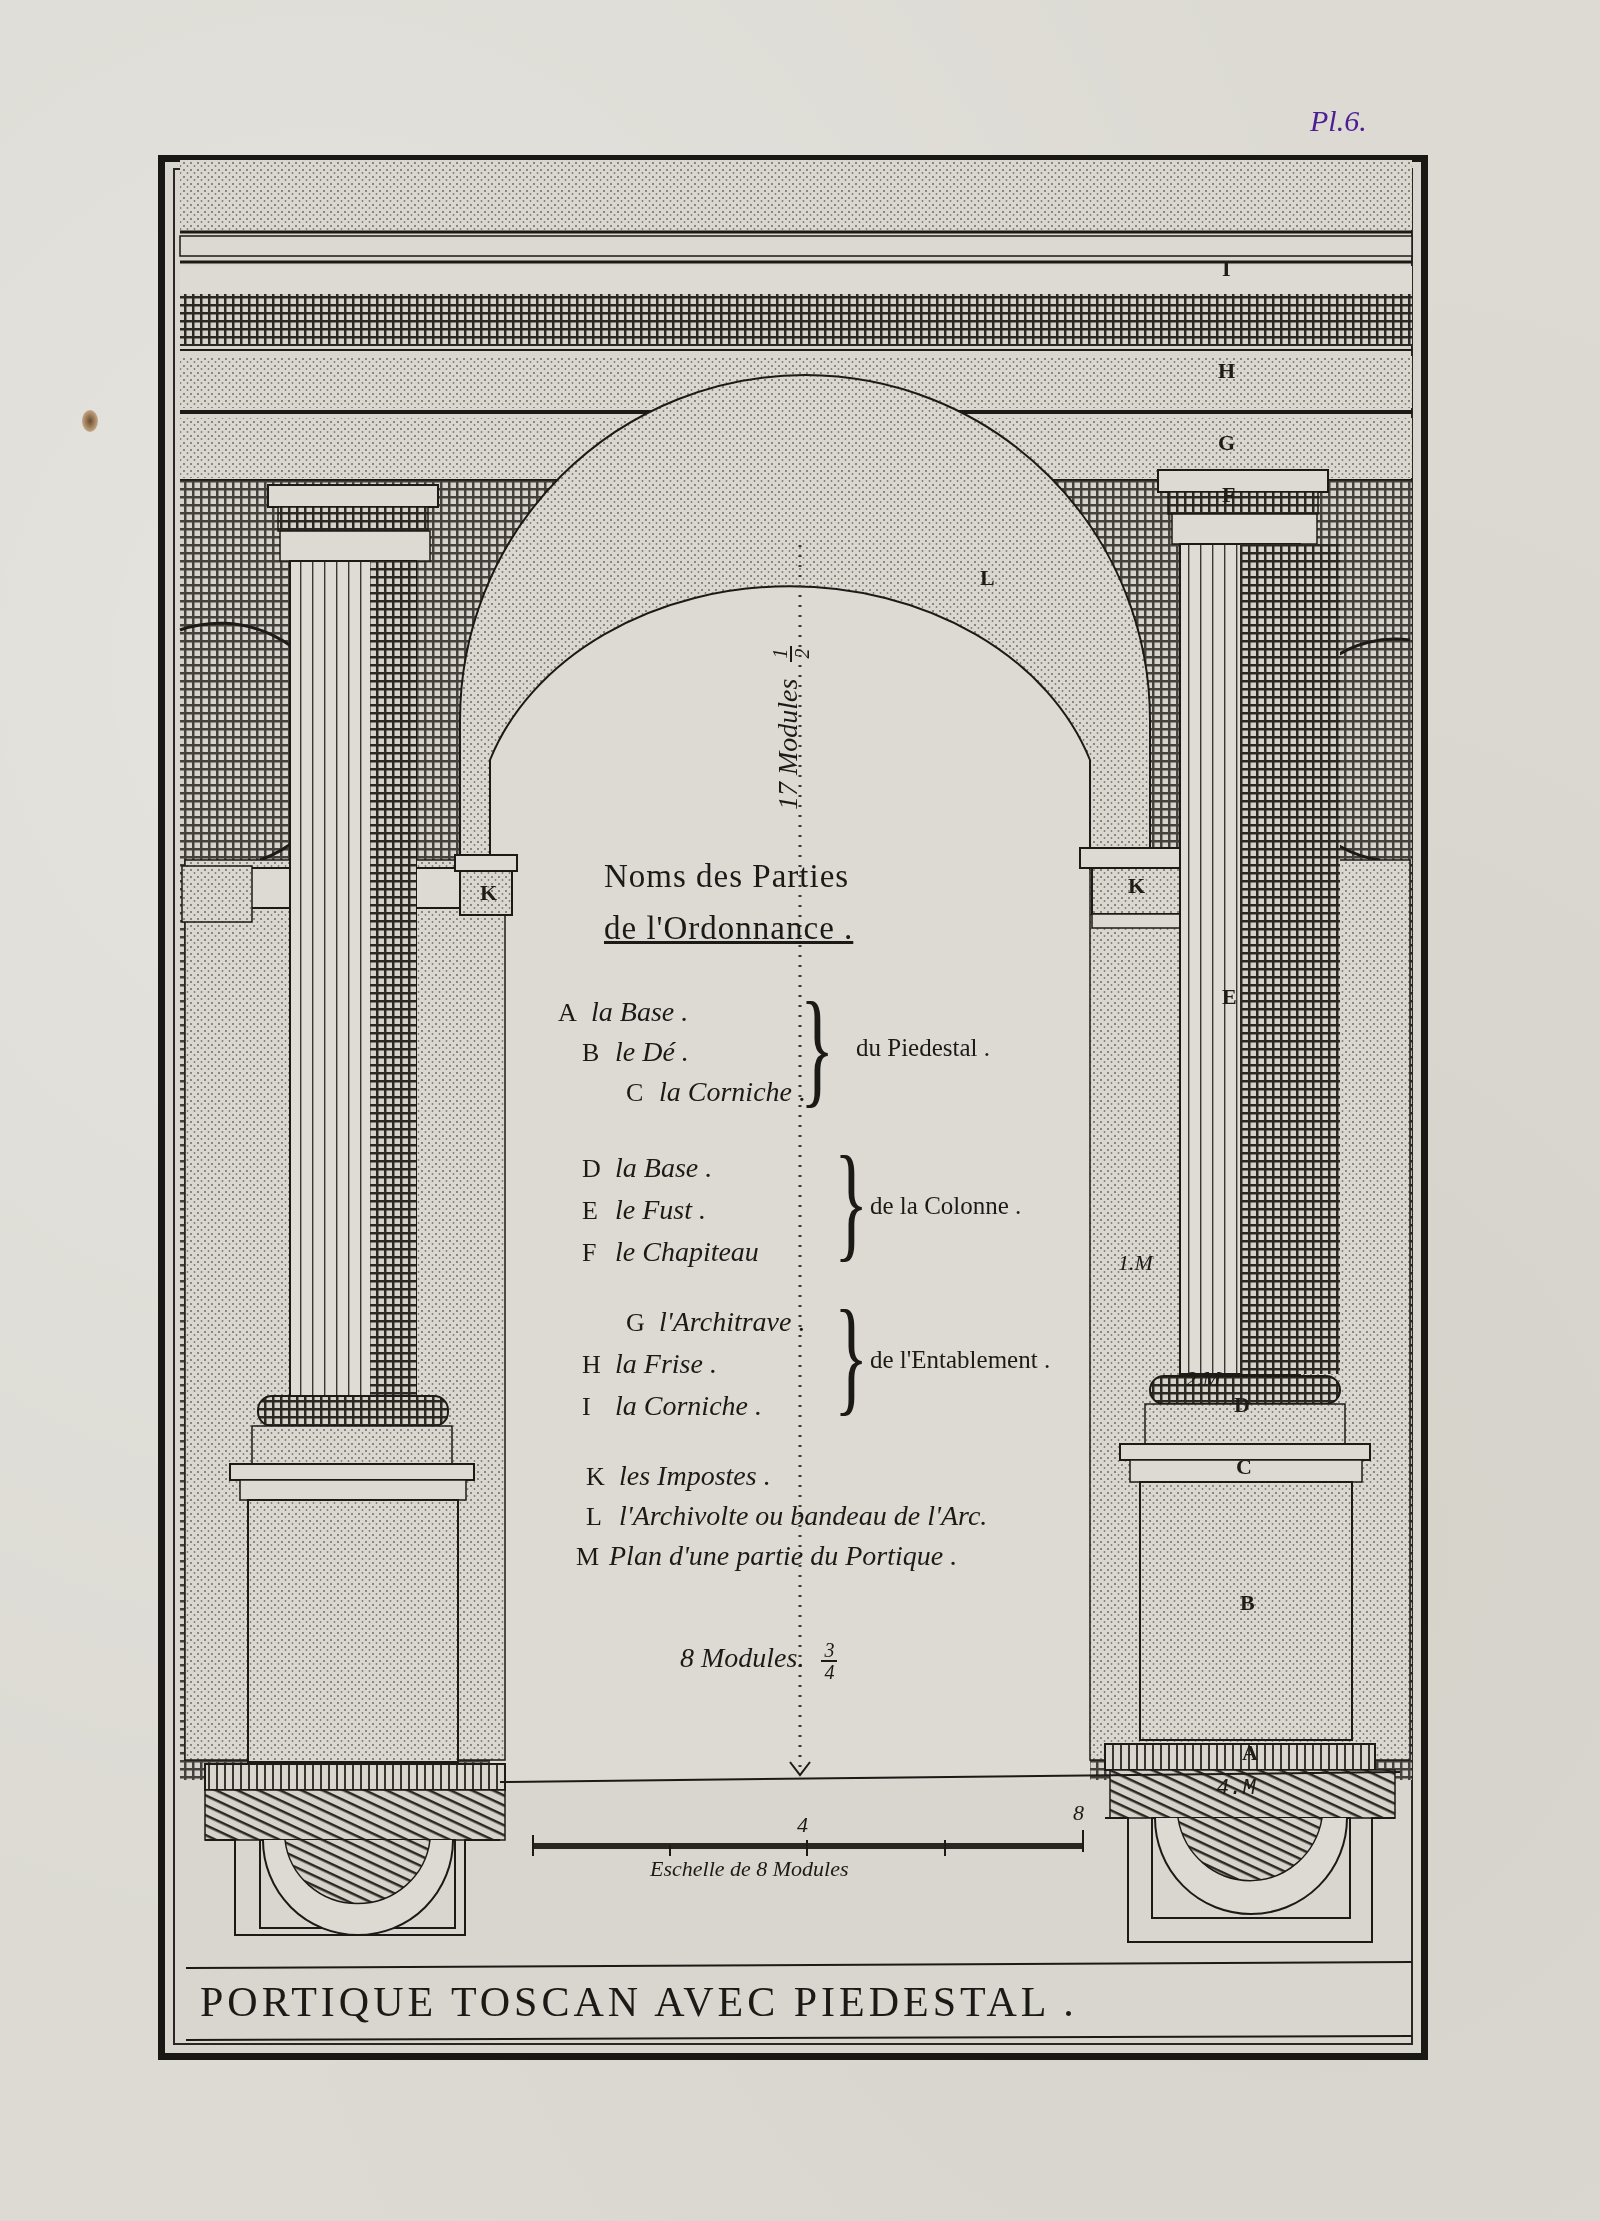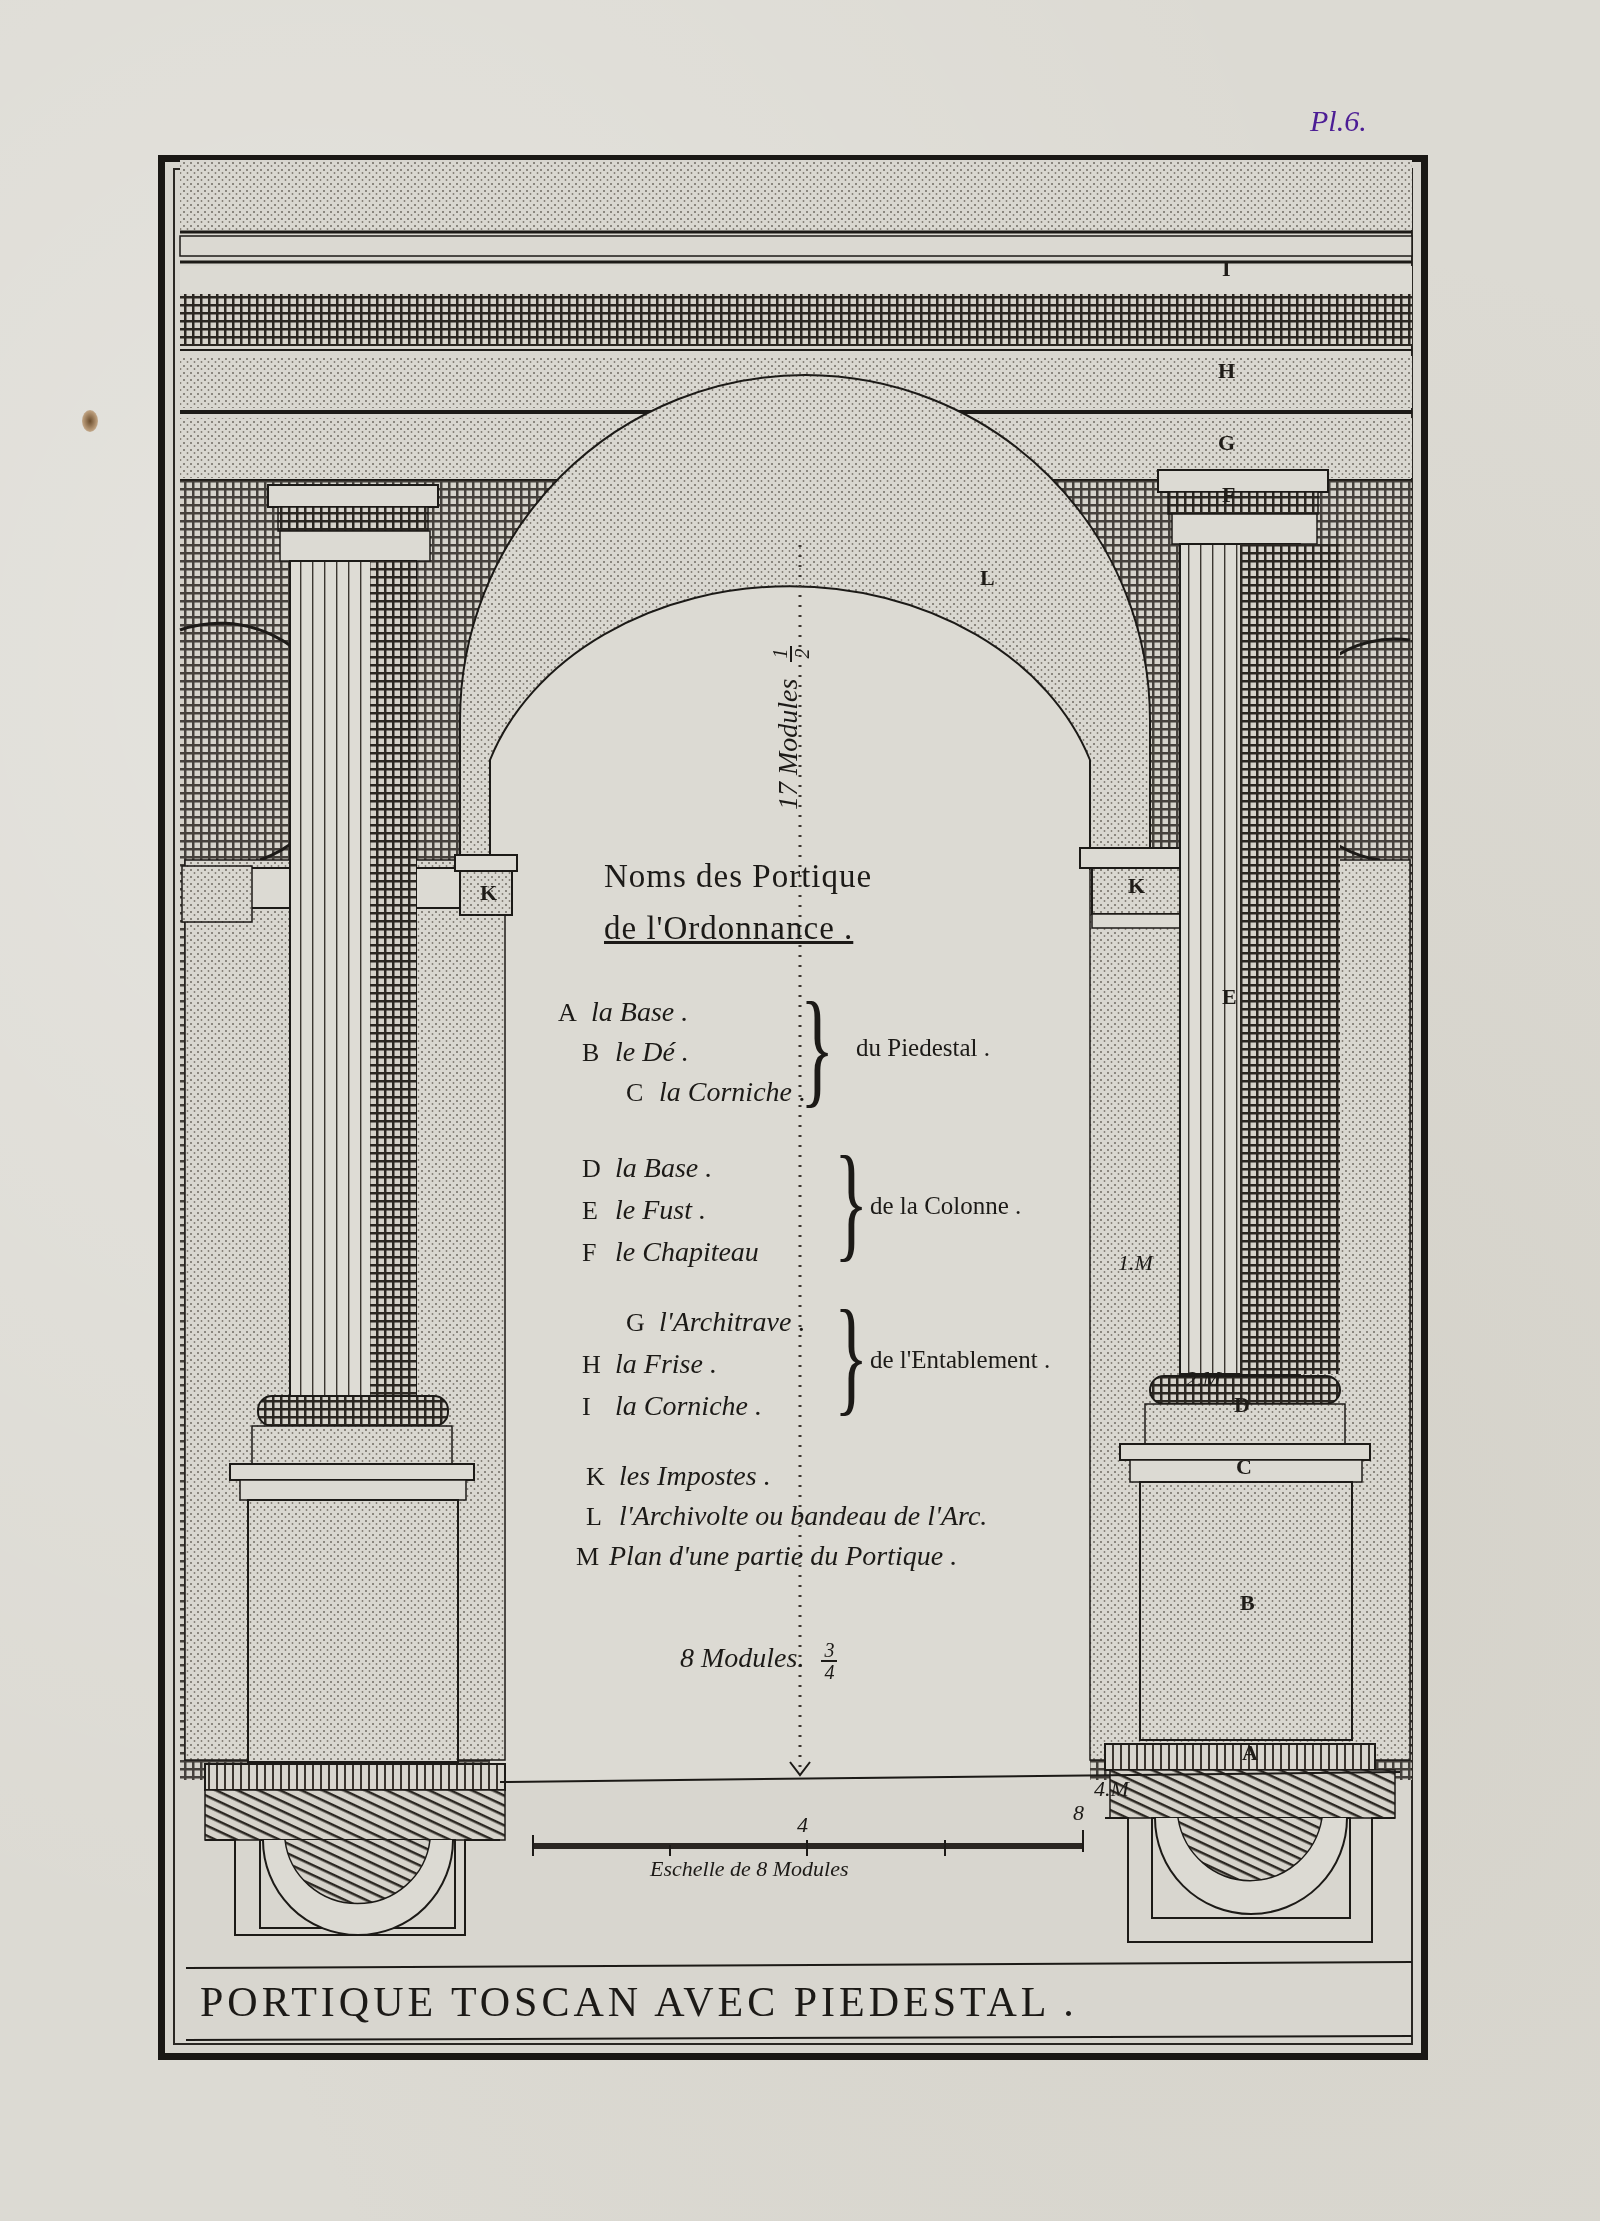--- a/index.html
+++ b/index.html
@@ -207,28 +207,28 @@
 <div class="letter" style="left:1222px;top:984px;">E</div>
 <div class="letter" style="left:1234px;top:1392px;">D</div>
 <div class="letter" style="left:1236px;top:1454px;">C</div>
 <div class="letter" style="left:1240px;top:1590px;">B</div>
 <div class="letter" style="left:1242px;top:1740px;">A</div>
 <div class="letter" style="left:480px;top:880px;">K</div>
 <div class="letter" style="left:1128px;top:873px;">K</div>
 <div class="letter" style="left:980px;top:565px;">L</div>
 <div class="mm" style="left:1118px;top:1250px;">1.M</div>
 <div class="mm" style="left:1186px;top:1366px;">2.M</div>
-<div class="mm" style="left:1094px;top:1776px;">4.M</div>
+<div class="mm" style="left:1216px;top:1776px;font-family:Liberation Mono, monospace;">4.M</div>
 
 <div class="mod-vert" style="top:810px;left:770px;">
   <span>17 Modules</span>
   <span class="frac"><span class="num">1</span><span>2</span></span>
 </div>
 
-<div class="txt title-noms">Noms des Portique</div>
+<div class="txt title-noms">Noms des Parties</div>
 <div class="txt title-noms2">de l'Ordonnance .</div>
 
 <div class="legend-row" style="left:558px;top:996px;"><span class="ltr">A</span> <span class="nm">la Base .</span></div>
 <div class="legend-row" style="left:582px;top:1036px;"><span class="ltr">B</span> <span class="nm">le Dé .</span></div>
 <div class="legend-row" style="left:582px;top:1076px;margin-left:44px;"><span class="ltr">C</span> <span class="nm">la Corniche .</span></div>
 <div class="brace" style="left:800px;top:982px;">}</div>
 <div class="group-label" style="left:856px;top:1034px;">du Piedestal .</div>
 
 <div class="legend-row" style="left:582px;top:1152px;"><span class="ltr">D</span> <span class="nm">la Base .</span></div>
 <div class="legend-row" style="left:582px;top:1194px;"><span class="ltr">E</span> <span class="nm">le Fust .</span></div>

